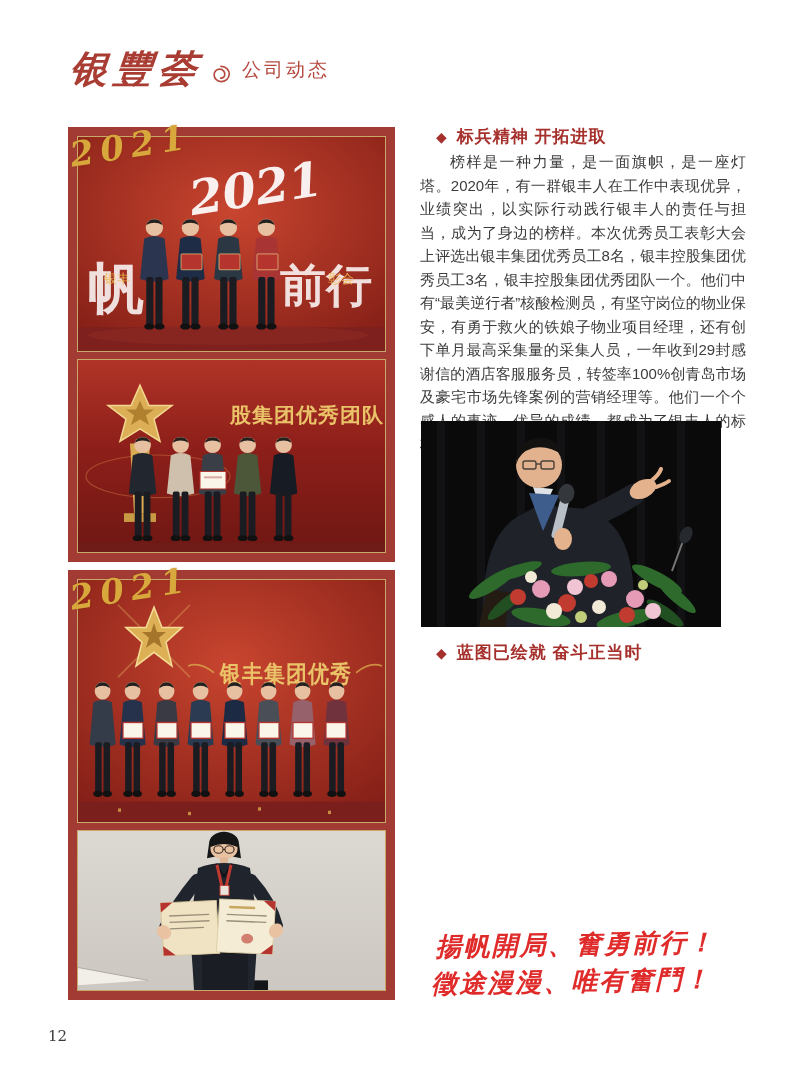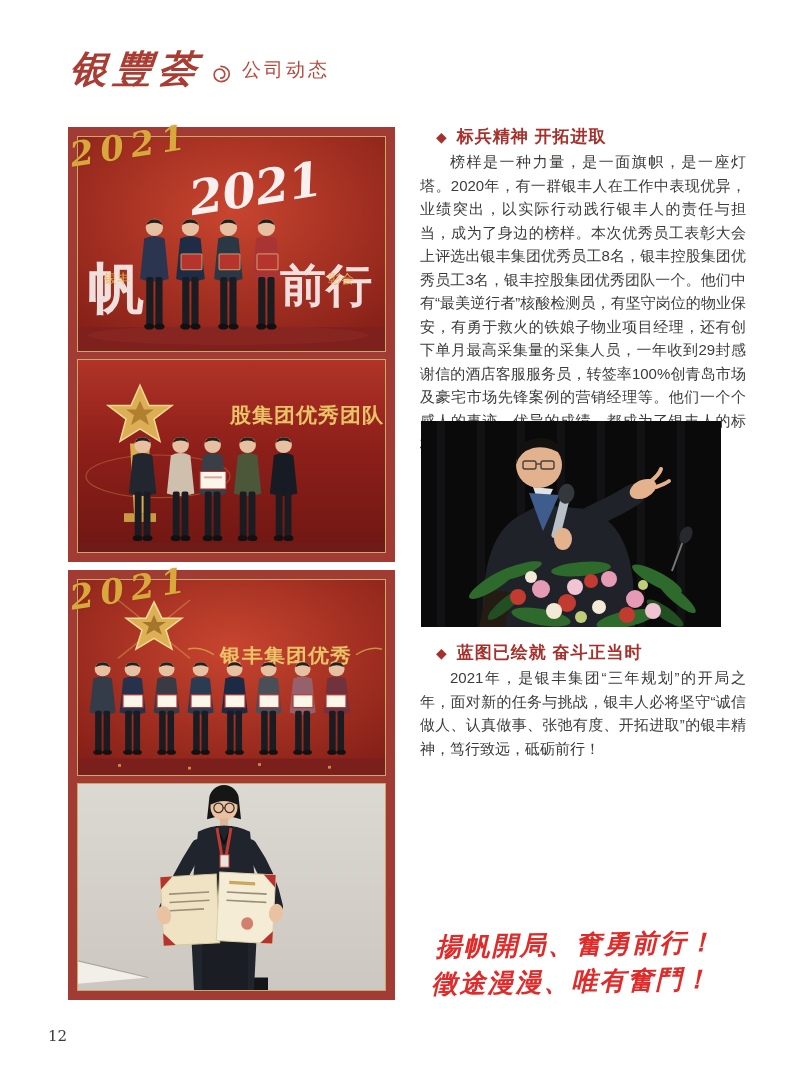--- a/index.html
+++ b/index.html
@@ -14,21 +14,21 @@
   .mark { margin:0 10px 3px 8px; line-height:0; }
   .column-name { font-size:19px; color:#b5493f; letter-spacing:3px; margin-bottom:5px; }
 
   
   .photo-frame { position:absolute; left:68px; width:327px; background:#a23b33; padding:9px; }
   #frame1 { top:127px; height:435px; }
   #frame2 { top:570px; height:430px; }
   .scenes { display:flex; flex-direction:column; gap:7px; height:100%; }
   .scene { position:relative; border:1px solid #c9a96a; overflow:hidden; }
   #frame1 .scene-a { height:216px; }
-  #frame2 .scene-a { height:197px; }
+  #frame2 .scene-a { height:244px; }
   .scene-b { flex:1; }
   .scene svg { display:block; width:100%; height:100%; }
   .gold-year { position:absolute; left:2px; top:8px; z-index:5; pointer-events:none;
                font-family:"DejaVu Serif",serif; font-style:italic; font-weight:700;
                font-size:34px; letter-spacing:7px; color:#d9a83c;
                transform:rotate(-9deg); transform-origin:left center;
                text-shadow:0 0 2px rgba(110,55,15,.35); }
 
   
   .article-block { position:absolute; left:420px; width:326px; }
@@ -312,21 +312,20 @@
           <circle cx="222" cy="164" r="5" fill="#c2cd79"></circle>
       </g>
     </svg>
   </div>
 
   <div class="article-block section-head" id="sec2-head">
     <span class="diamond">◆</span>
     <span>蓝图已绘就 奋斗正当时</span>
   </div>
   <div class="article-block" id="sec2-body">
-    <p class="body-para">2021年，是银丰集团“三年规划”的开局之年，面对新的任务与挑战，银丰人必将坚守“诚信做人、认真做事、张弛有度、开拓进取”的银丰精神，笃行致远，砥砺前行！</p>
   </div>
 
   <div id="closing">
     <div class="line1">揚帆開局、奮勇前行！</div>
     <div class="line2">徵途漫漫、唯有奮鬥！</div>
   </div>
 
   <div id="page-number">12</div>
 
 </div>

